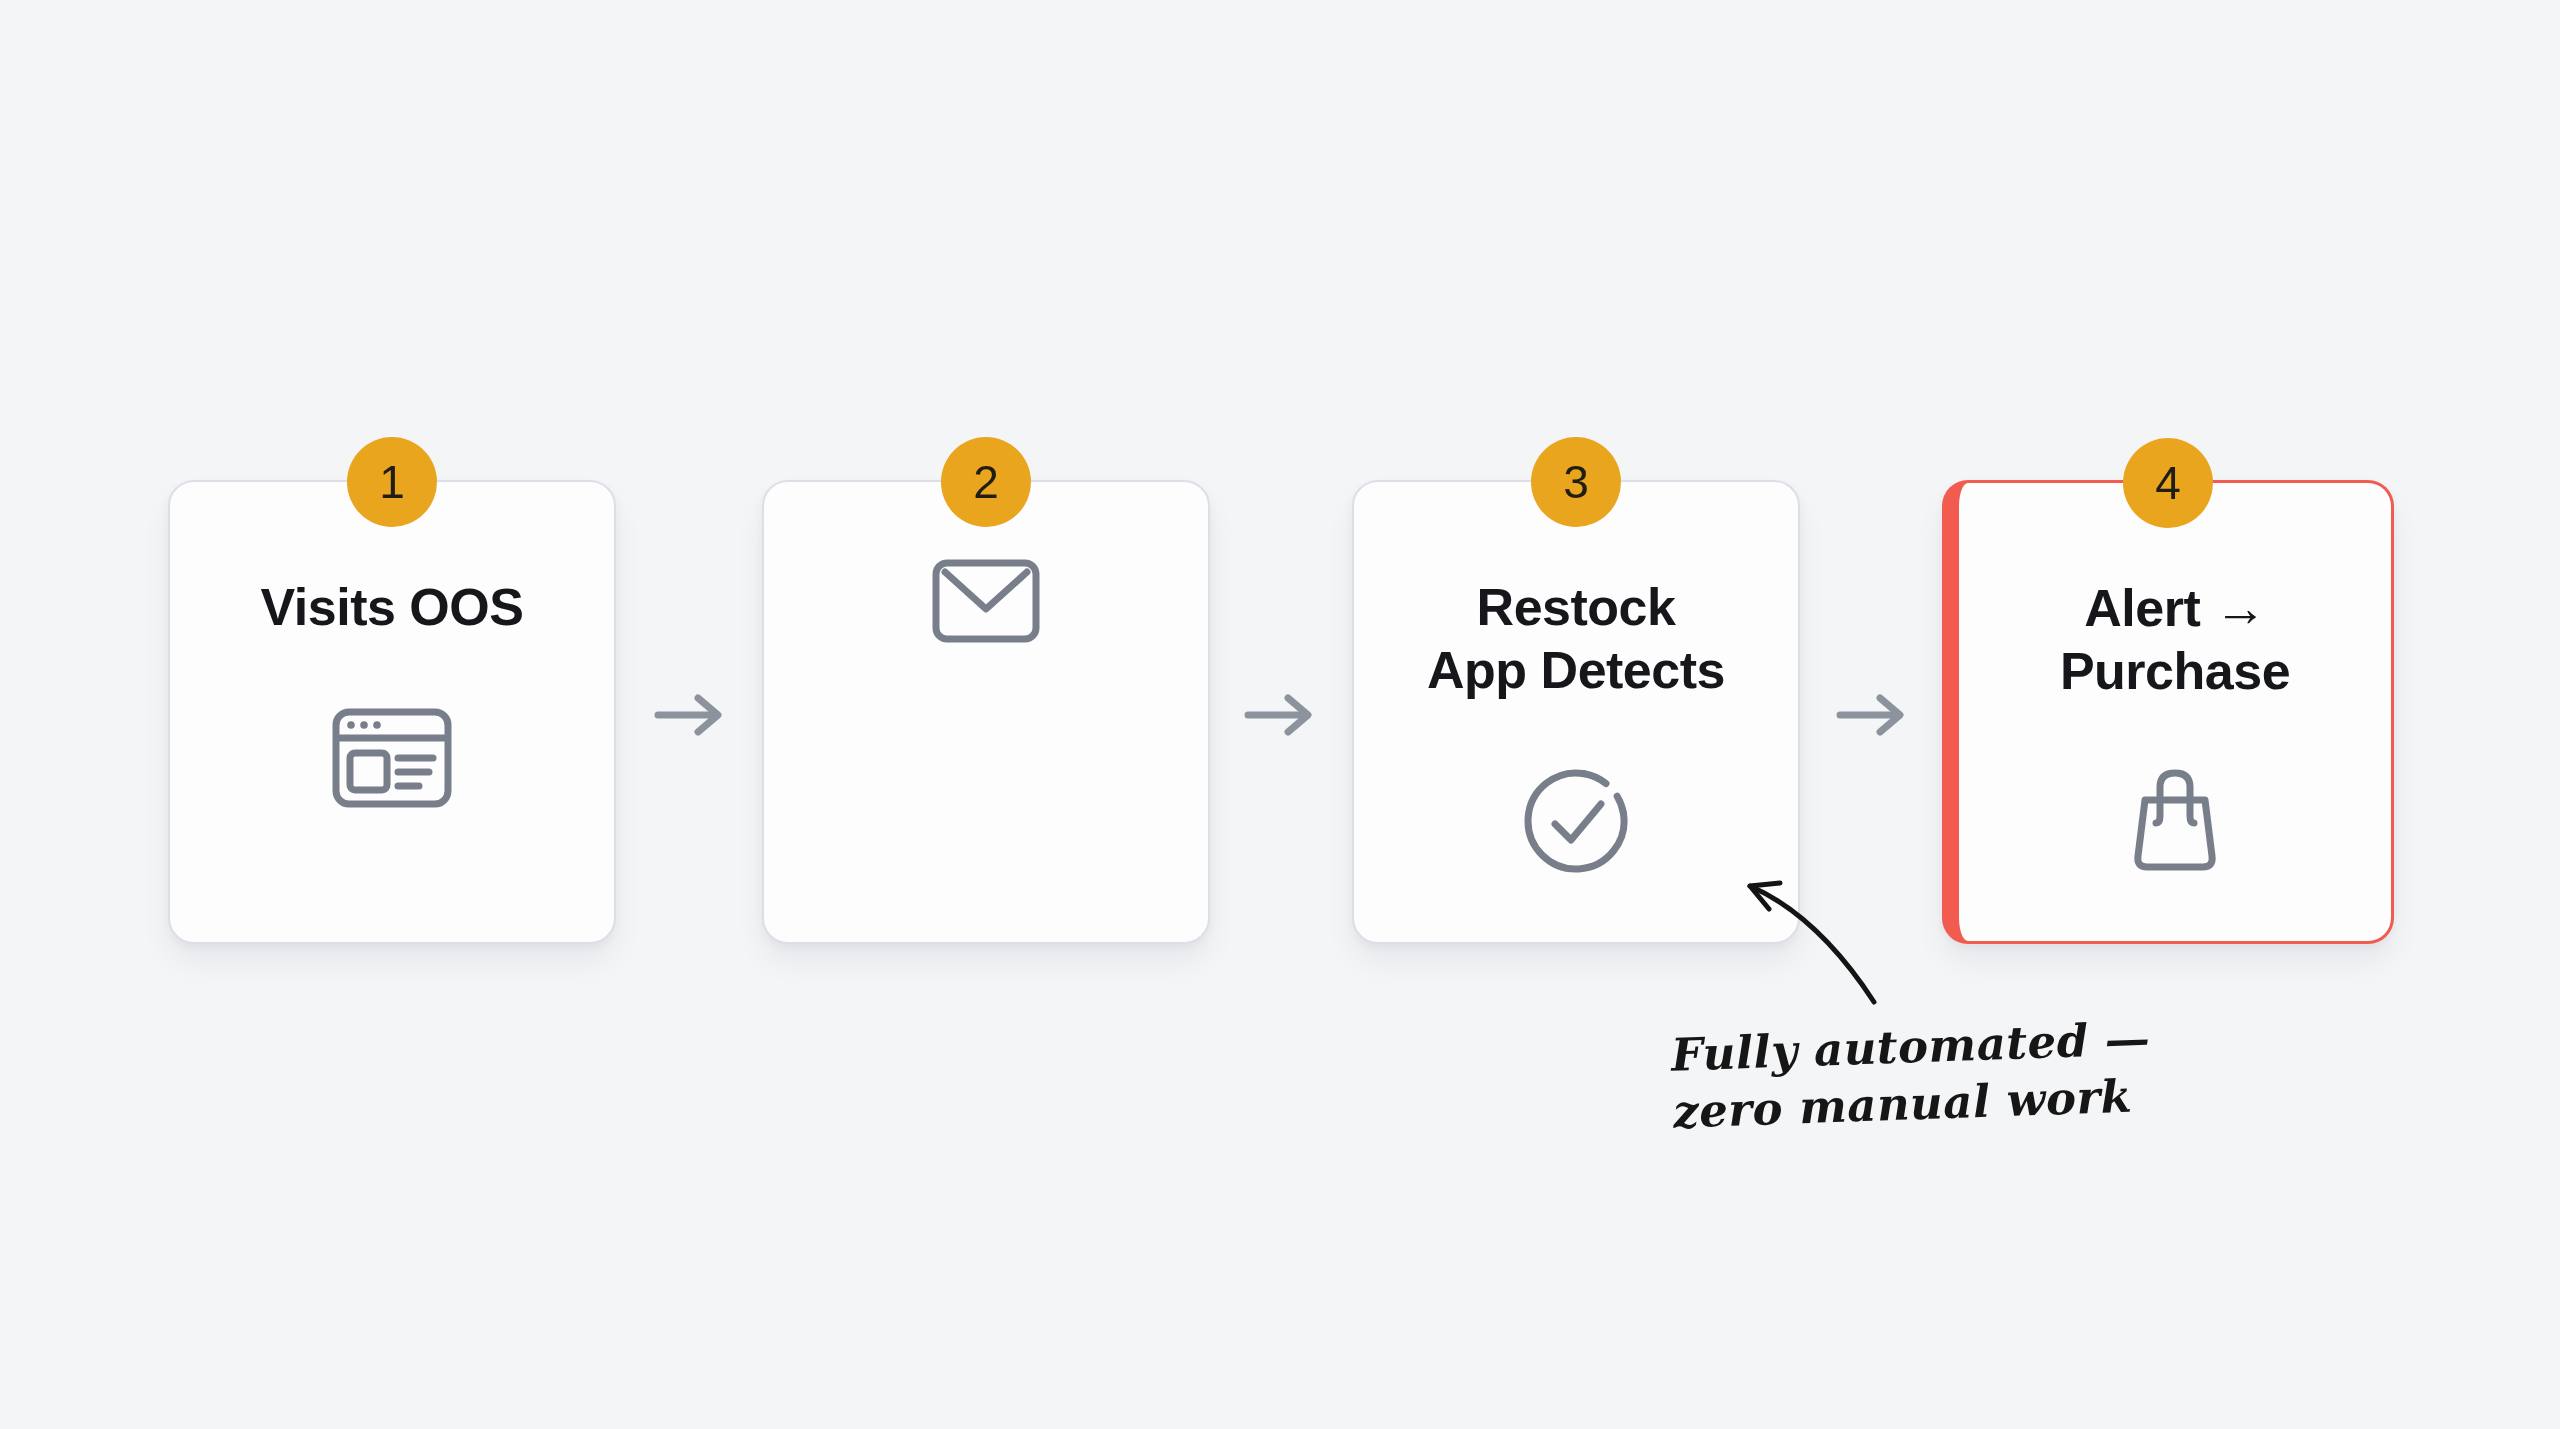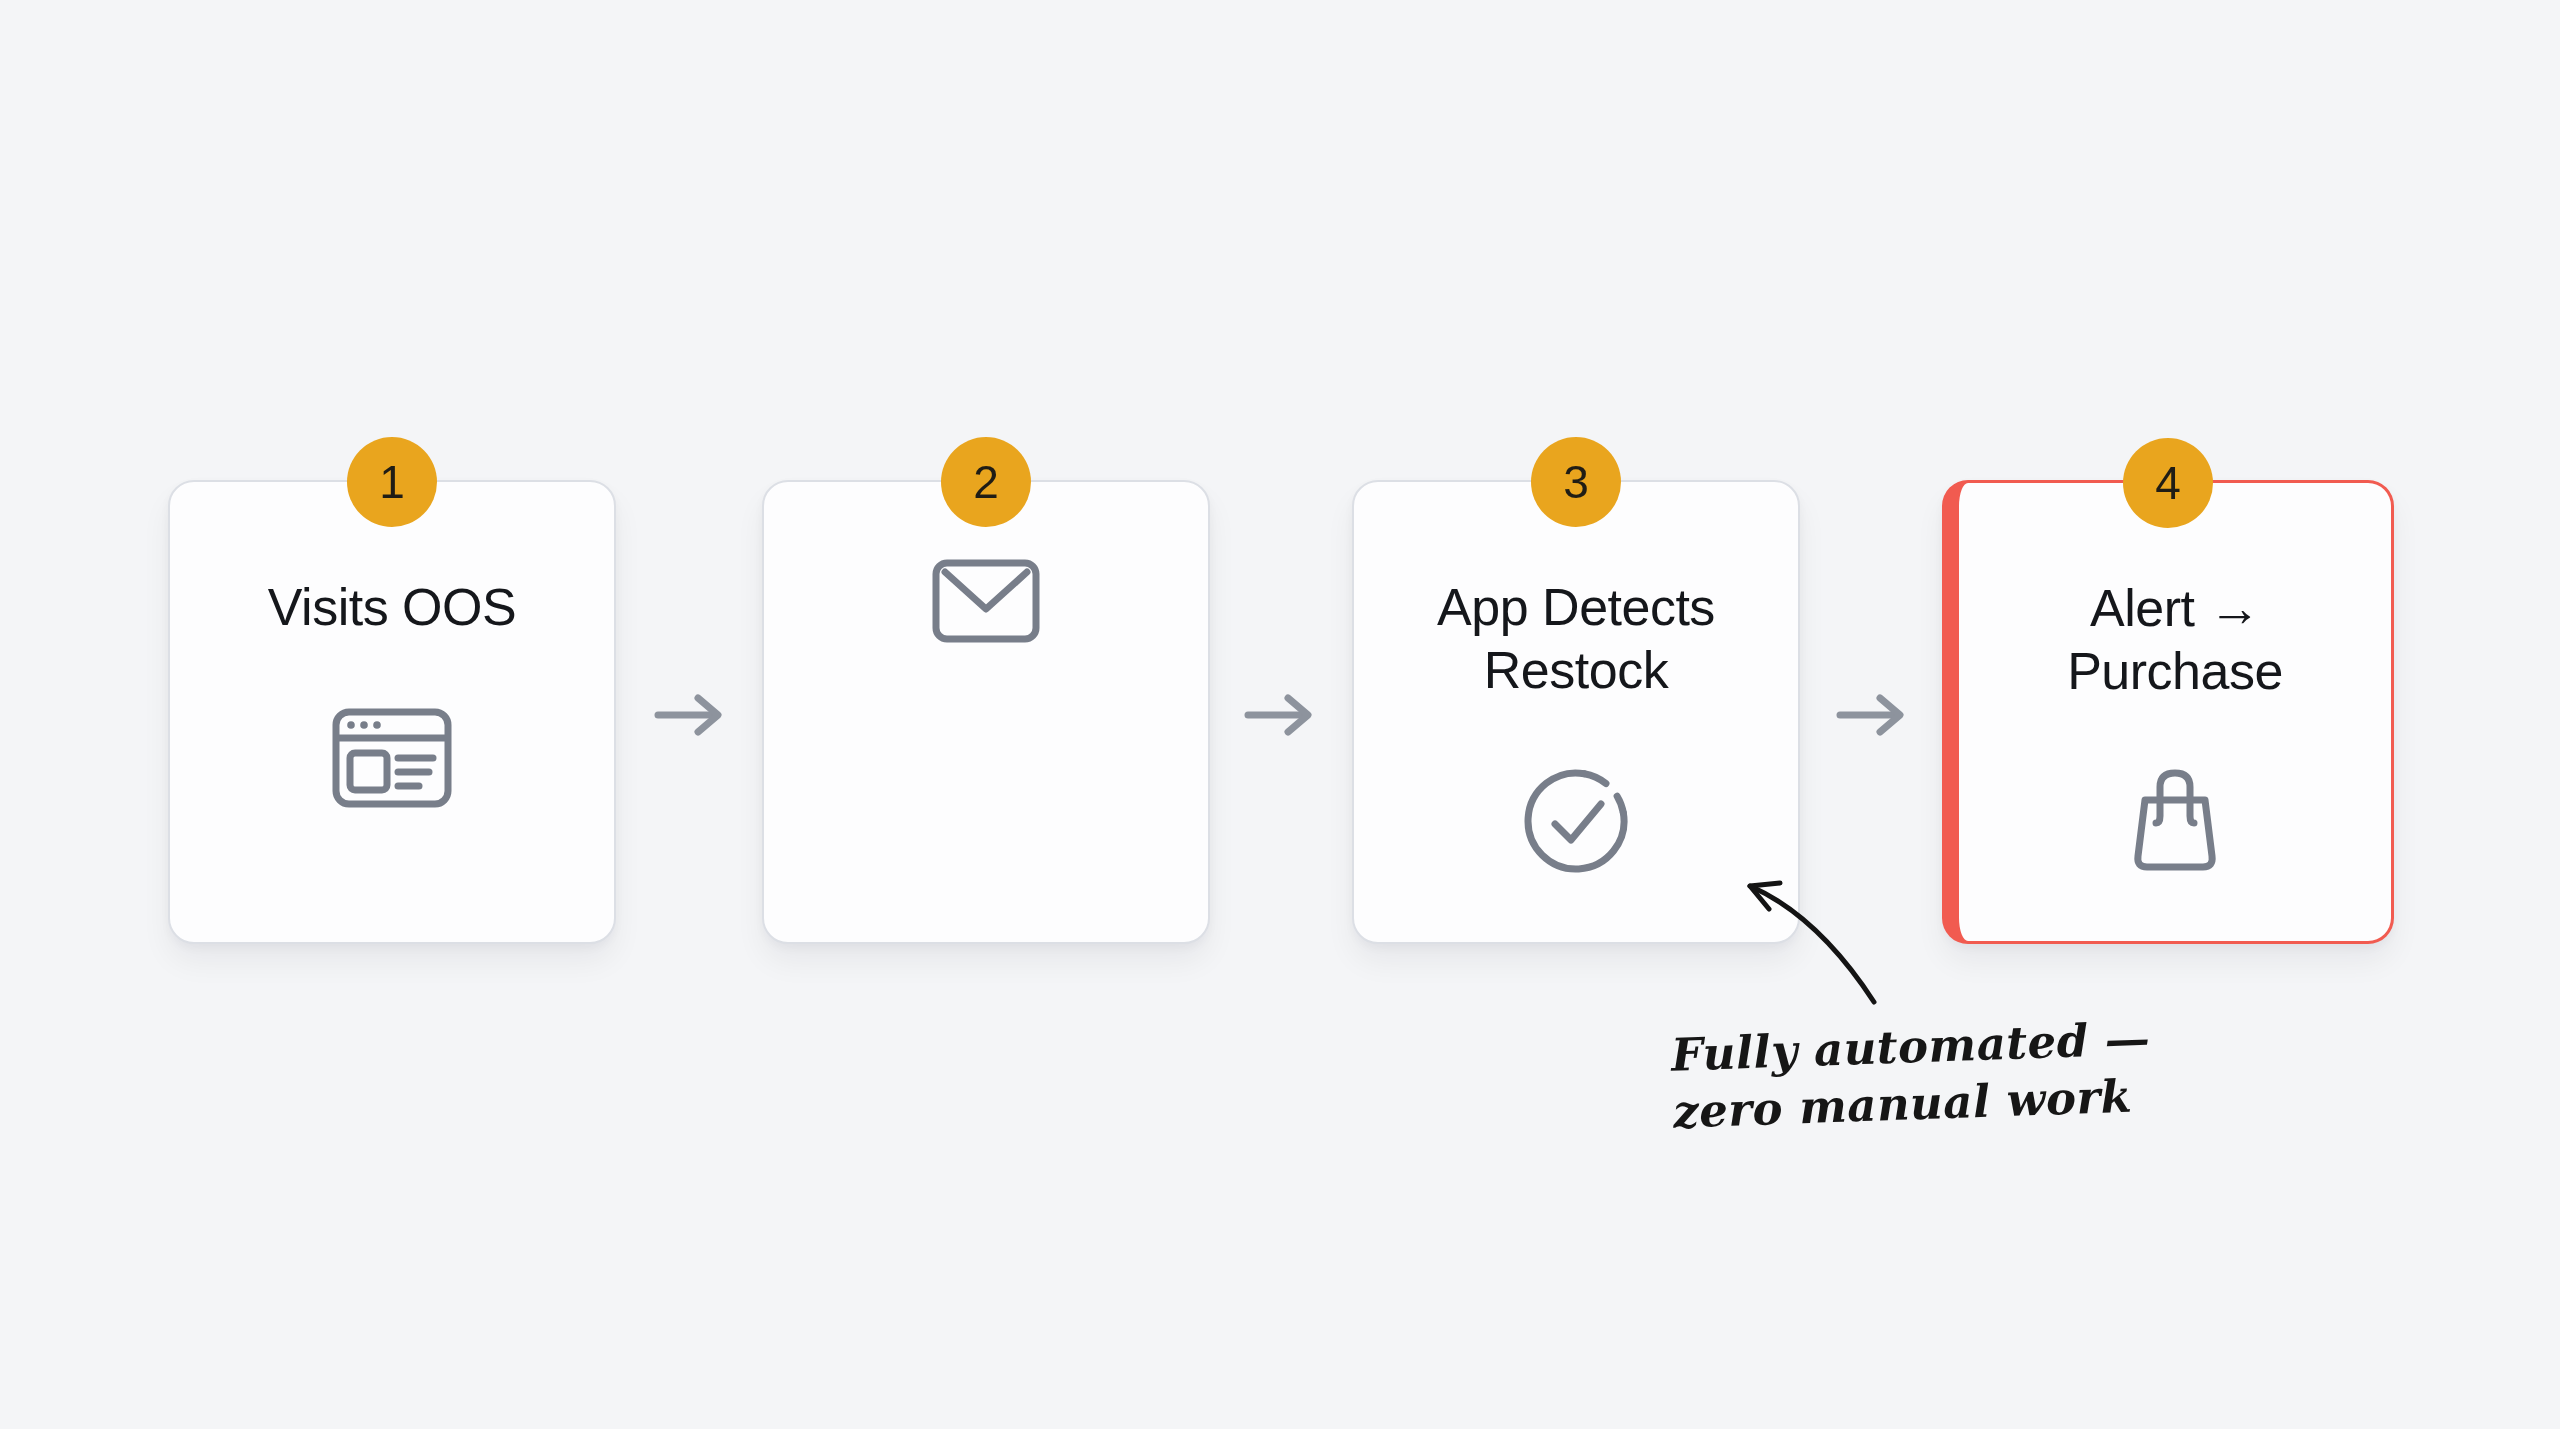--- a/index.html
+++ b/index.html
@@ -64,21 +64,21 @@
     line-height:1;
   }
   .step-card.highlighted .step-badge{
     
     margin-left:-7px;
   }
   .step-title{
     margin-top:94px;
     text-align:center;
     font-size:52px;
-    font-weight:400;
+    font-weight:700;
     line-height:63px;
     letter-spacing:-0.5px;
     color:var(--title-text);
   }
   .step-icon{
     margin-top:44px;
     display:flex;
     align-items:center;
     justify-content:center;
     height:150px;
@@ -162,22 +162,22 @@
   <div class="flow-arrow gap-2">
     <svg width="76" height="58" viewBox="0 0 76 58" fill="none" stroke="currentColor" stroke-width="7" stroke-linecap="round" stroke-linejoin="round">
       <line x1="6" y1="29" x2="64" y2="29"></line>
       <polyline points="46,12 66,29 46,46"></polyline>
     </svg>
   </div>
 
   <div class="step-card pos-3">
     <div class="step-badge">3</div>
     <div class="step-title">
+      <div>Restock</div>
       <div>App Detects</div>
-      <div>Restock</div>
     </div>
     <div class="step-icon">
       <svg width="112" height="112" viewBox="0 0 112 112" fill="none" stroke="currentColor" stroke-width="7" stroke-linecap="round" stroke-linejoin="round">
         <path d="M 103.3 47.7 A 48 48 0 1 1 64.3 8.7"></path>
         <path d="M 64.3 8.7 A 48 48 0 0 1 103.3 47.7" stroke-dasharray="24 17"></path>
         <polyline points="35,59 51,75 81,39"></polyline>
       </svg>
     </div>
   </div>
 

